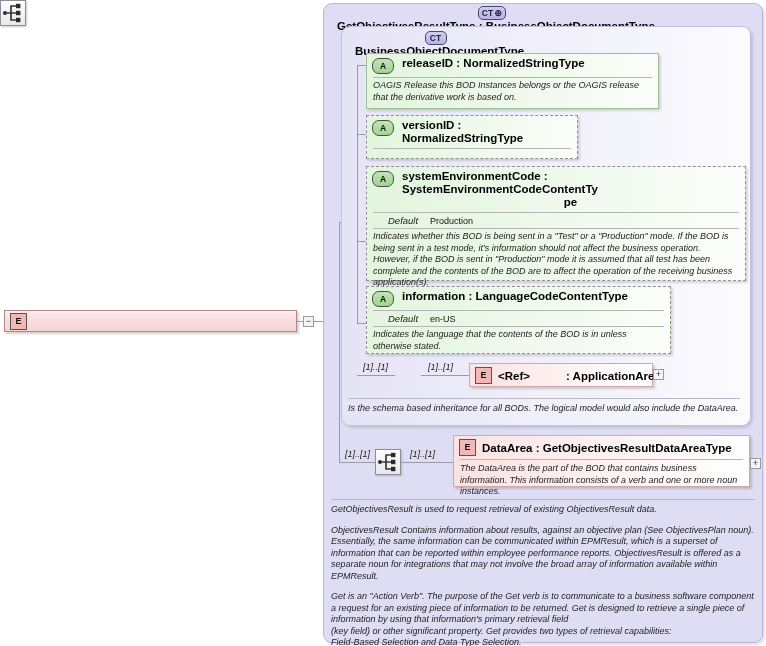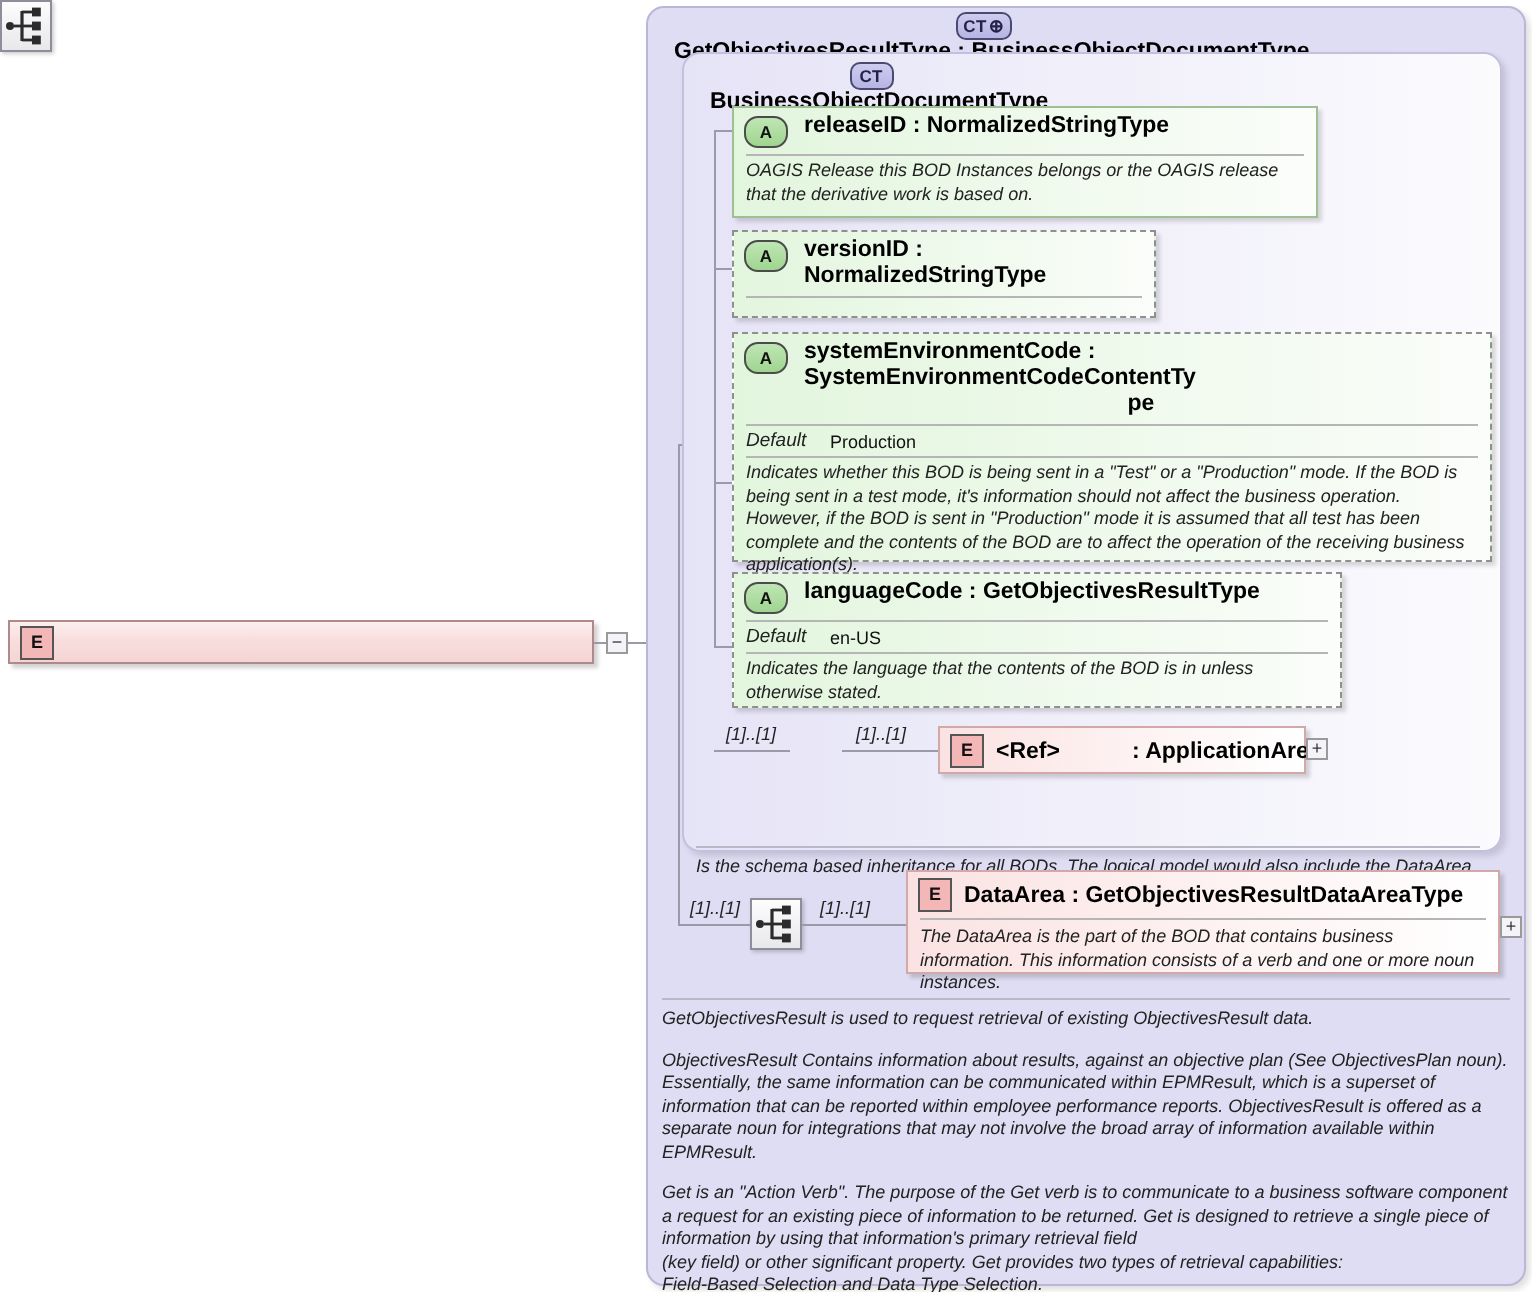--- a/index.html
+++ b/index.html
@@ -86,21 +86,21 @@
     width:20px;height:14px;flex:none;margin-top:1px;margin-right:8px;
     border:1px solid #4b4b4b;border-radius:7px;
     background:linear-gradient(to bottom,#bfe6b4,#9fd590);
     font-size:8.5px;font-weight:bold;color:#111;
     display:flex;align-items:center;justify-content:center;line-height:1;
   }
   .attr-name{font-size:11.5px;font-weight:bold;line-height:13px;}
   .attr-name.wrap{text-align:left;}
   .attr-name .second{display:block;text-align:center;}
   .divider{height:1px;background:#b5b5b5;margin:0 6px;}
-  .attr-default{display:flex;align-items:flex-end;padding:2px 6px 2px 6px;font-size:9.5px;}
+  .attr-default{display:flex;align-items:flex-end;padding:2px 6px 2px 21px;font-size:9.5px;}
   .attr-default .dk{font-style:italic;color:#222;width:42px;flex:none;}
   .attr-default .dv{font-weight:normal;font-size:9px;color:#111;}
   .attr-doc{
     padding:2px 6px 4px 6px;font-size:9px;font-style:italic;color:#222;line-height:11.5px;
   }
 
   
   .seq{
     position:absolute;width:26px;height:26px;box-sizing:border-box;
     background:linear-gradient(to bottom,#fdfdfd,#e8e8ec);
@@ -201,21 +201,21 @@
     <span class="dk">Default</span>
     <span class="dv">Production</span>
   </div>
   <div class="divider"></div>
   <div class="attr-doc">Indicates whether this BOD is being sent in a "Test" or a "Production" mode. If the BOD is being sent in a test mode, it's information should not affect the business operation. However, if the BOD is sent in "Production" mode it is assumed that all test has been complete and the contents of the BOD are to affect the operation of the receiving business application(s).</div>
 </div>
 
 <div class="attr dashed" style="left:366px;top:286px;width:305px;height:68px;">
   <div class="attr-head">
     <span class="a-icon">A</span>
-    <span class="attr-name">languageCode : GetObjectivesResultType</span>
+    <span class="attr-name">information : LanguageCodeContentType</span>
   </div>
   <div class="divider"></div>
   <div class="attr-default">
     <span class="dk">Default</span>
     <span class="dv">en-US</span>
   </div>
   <div class="divider"></div>
   <div class="attr-doc">Indicates the language that the contents of the BOD is in unless otherwise stated.</div>
 </div>
 
@@ -238,21 +238,21 @@
 <div class="card" style="left:428px;top:362px;">[1]..[1]</div>
 
 <div class="elem" style="left:469px;top:363px;width:184px;height:24px;">
   <div class="elem-head">
     <span class="e-icon" style="margin-left:0;">E</span>
     <span class="elem-name"><span class="refpart">&lt;Ref&gt;</span><span>: ApplicationArea</span></span>
   </div>
 </div>
 <div class="plus-box" style="left:653px;top:369px;">+</div>
 
-<div class="ct-doc" id="inner-doc" style="left:348px;top:403px;width:392px;margin-top:25px;">
+<div class="ct-doc" id="inner-doc" style="left:348px;top:403px;width:392px;">
   <span class="rule" style="width:392px;"></span>
   <span>Is the schema based inheritance for all BODs. The logical model would also include the DataArea.</span>
 </div>
 
 <div class="vline" style="left:339px;top:222px;height:240px;"></div>
 <div class="hline" style="left:339px;top:222px;width:2px;"></div>
 <div class="hline" style="left:339px;top:462px;width:37px;"></div>
 <div class="card" style="left:345px;top:449px;">[1]..[1]</div>
 <div class="seq" id="outer-seq" style="left:375px;top:449px;">
   <svg width="24" height="24" viewBox="0 0 24 24">

